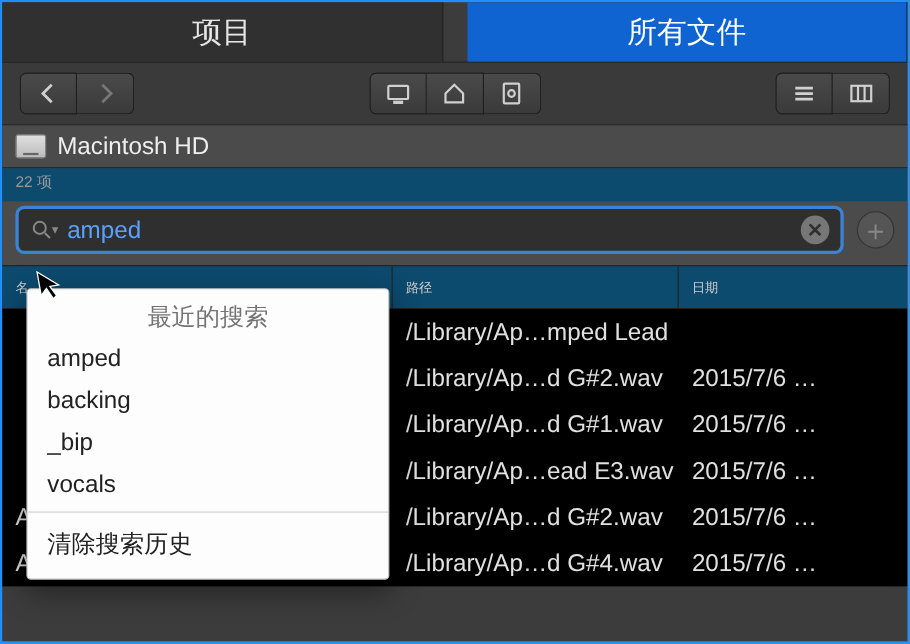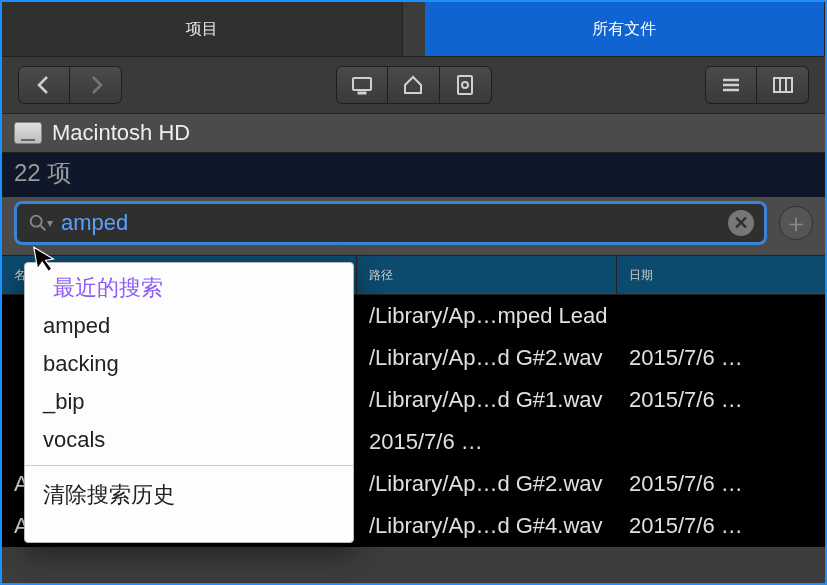--- a/index.html
+++ b/index.html
@@ -7,21 +7,21 @@
   .window {
     width: 827px; height: 585px;
     background: #3c3c3c;
     border: 2px solid #1f8fff;
     position: relative;
     overflow: hidden;
   }
   .tabs { display: flex; height: 54px; }
   .tab {
     flex: 1; display: flex; align-items: center; justify-content: center;
-    font-size: 16px; color: #e6e6e6;
+    font-size: 27px; color: #e6e6e6;
     border-right: 1px solid #222;
   }
   .tab.inactive { background: #303030; }
   .tab.active { background: #0f64d2; color: #fff; margin-left: 22px; }
   .toolbar {
     height: 58px; background: #3a3a3a;
     border-top: 1px solid #222; border-bottom: 1px solid #222;
     display: flex; align-items: center; padding: 0 16px;
     justify-content: space-between;
   }
@@ -41,21 +41,21 @@
     background: #4b4b4b; padding: 6px 12px; display: flex; align-items: center; gap: 10px;
     border-bottom: 1px solid #222;
   }
   .disk-icon {
     width: 28px; height: 22px;
     background: linear-gradient(#e0e0e0,#bcbcbc);
     border: 1px solid #888; border-radius: 3px; position: relative;
   }
   .disk-icon::after { content:""; position:absolute; bottom:2px; left:50%; transform:translateX(-50%); width:14px; height:2px; background:#666; }
   .loc-title { color:#eee; font-size: 22px; text-align: center; }
-  .item-count { color:#9a9a9a; font-size: 24px; padding: 4px 12px 8px 12px; background:#0f172a; }
+  .item-count { color:#9a9a9a; font-size: 14px; padding: 4px 12px 8px 12px; background:#0c4a6e; }
   .search-row {
     display:flex; align-items:center; padding: 4px 12px 10px 12px; gap: 12px;
     background:#4b4b4b;
   }
   .search-field {
     flex:1; display:flex; align-items:center;
     background:#2f2f2f; border:3px solid #3a84d8; border-radius:8px;
     height: 44px; padding: 0 10px; position: relative;
   }
   .search-field svg.glass { width:22px; height:22px; fill:#888; }
@@ -89,24 +89,24 @@
   }
   .row .c1 { width:355px; padding-left:12px; overflow:hidden; white-space:nowrap;}
   .row .c2 { width:260px; padding-left:12px; overflow:hidden; white-space:nowrap;}
   .row .c3 { flex:1; padding-left:12px; overflow:hidden; white-space:nowrap;}
   .dropdown {
     position:absolute; left:22px; top:260px; width:330px;
     background:#fdfdfd; border:1px solid #bbb; border-radius:4px;
     box-shadow: 0 10px 28px rgba(0,0,0,0.45);
     z-index: 50; font-size:22px; color:#222;
   }
-  .dd-header { color:#8b5cf6; padding: 10px 18px 4px 28px; }
+  .dd-header { color:#737373; padding: 10px 18px 4px 18px; text-align: center; }
   .dd-item { padding: 6px 18px; }
   .dd-sep { border-top:1px solid #ccc; margin-top:6px; }
-  .dd-footer { padding: 14px 18px 32px 18px; }
+  .dd-footer { padding: 14px 18px 16px 18px; }
   .cursor {
     position:absolute; left:32px; top:242px; z-index:60;
     font-size:30px; color:#000;
     transform: rotate(-10deg);
   }
   .cursor svg { width:26px; height:30px; }
 </style>
 </head>
 <body>
 
@@ -202,20 +202,21 @@
         <div class="c2">/Library/Ap…d G#2.wav</div>
         <div class="c3">2015/7/6 …</div>
       </div>
       <div class="row">
         <div class="c1"></div>
         <div class="c2">/Library/Ap…d G#1.wav</div>
         <div class="c3">2015/7/6 …</div>
       </div>
       <div class="row">
         <div class="c1"></div>
+        <div class="c2">/Library/Ap…ead E3.wav</div>
         <div class="c3">2015/7/6 …</div>
       </div>
       <div class="row">
         <div class="c1">Amped Lead G#2.wav</div>
         <div class="c2">/Library/Ap…d G#2.wav</div>
         <div class="c3">2015/7/6 …</div>
       </div>
       <div class="row">
         <div class="c1">Amped Lead G#4.wav</div>
         <div class="c2">/Library/Ap…d G#4.wav</div>

